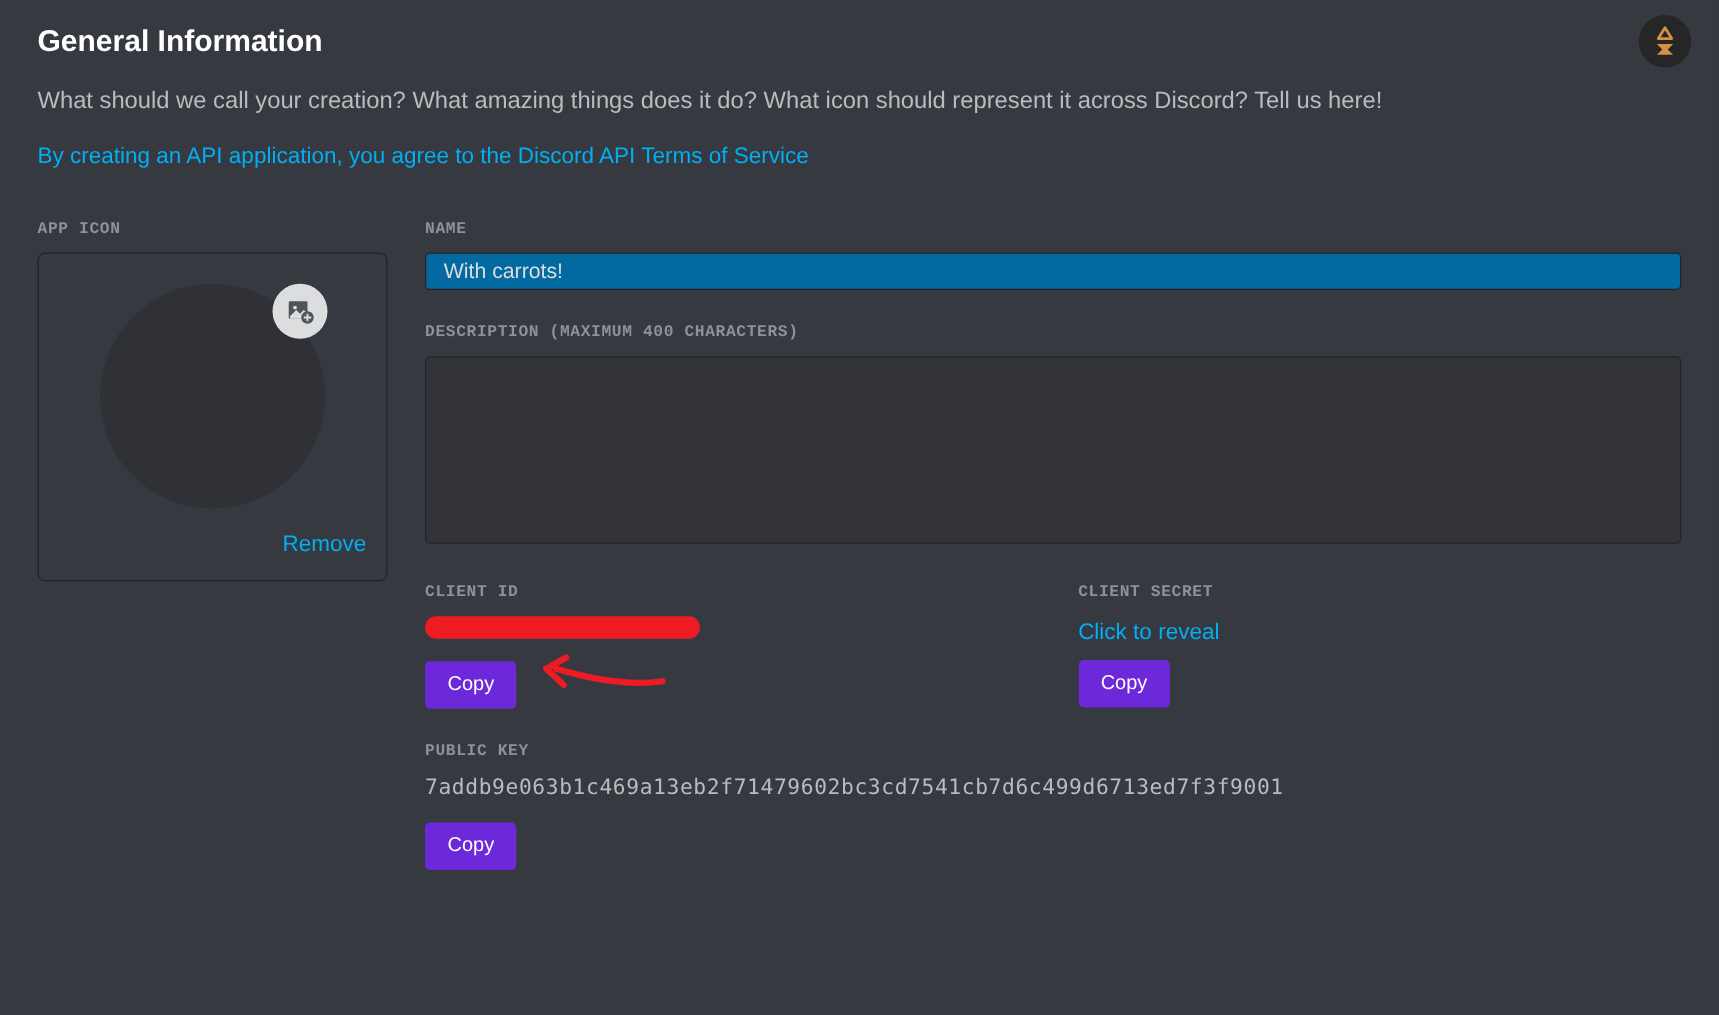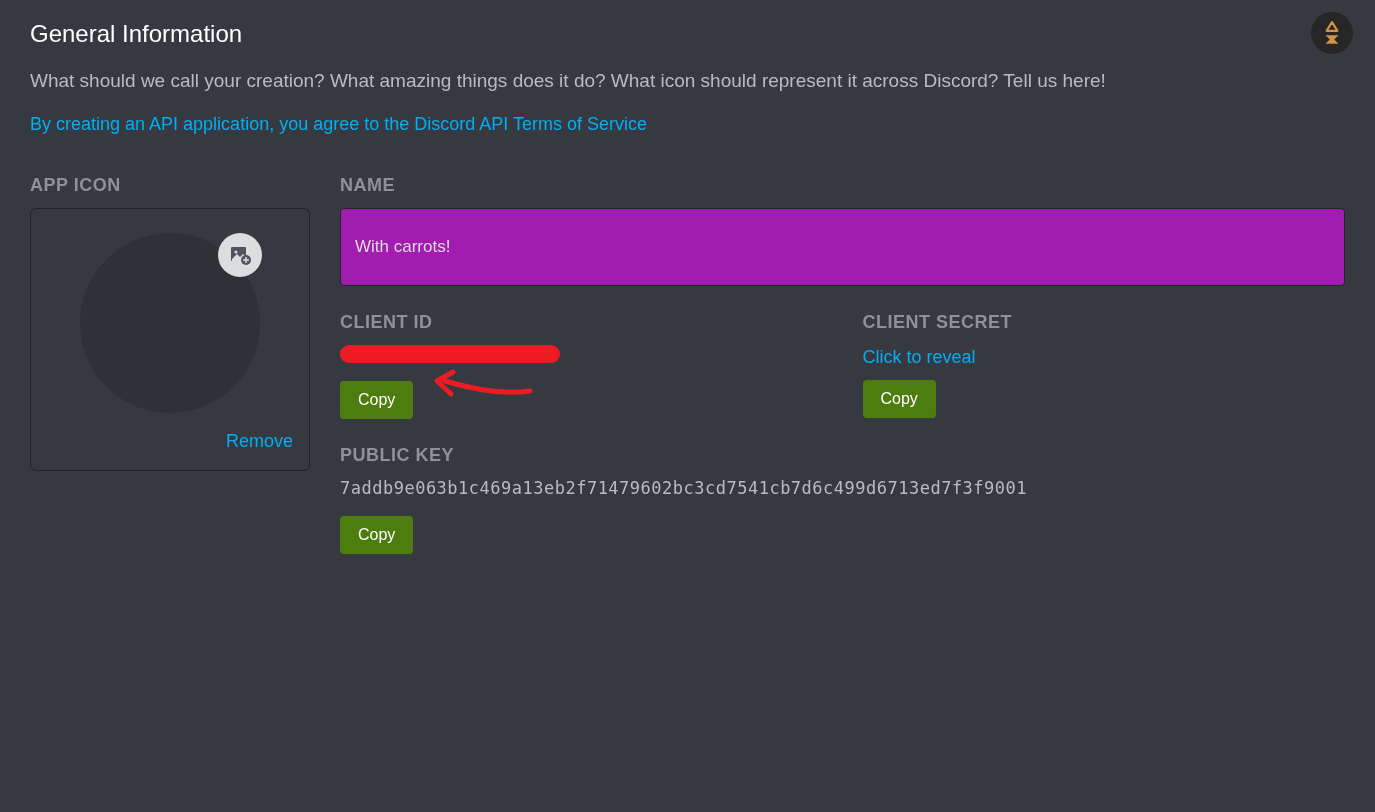--- a/index.html
+++ b/index.html
@@ -12,21 +12,21 @@
       color: #dcddde;
       font-family: -apple-system, BlinkMacSystemFont, "Segoe UI", Helvetica, Arial, sans-serif;
       width: 1375px;
       height: 812px;
       padding: 20px 30px;
       position: relative;
     }
     .page-title {
       color: #ffffff;
       font-size: 24px;
-      font-weight: 400;
+      font-weight: 700;
       margin-bottom: 18px;
     }
     .page-subtitle {
       color: #b9bbbe;
       font-size: 19px;
       line-height: 1.6;
       margin-bottom: 18px;
       max-width: 1280px;
     }
     .tos-link {
@@ -42,25 +42,26 @@
     }
     .left-col {
       width: 280px;
       flex-shrink: 0;
     }
     .right-col {
       flex: 1;
     }
     .field-label {
       color: #8e9297;
-      font-size: 18px;
+      font-size: 13px;
       font-weight: 700;
       letter-spacing: 0.5px;
       margin-bottom: 12px;
       text-transform: uppercase;
+      font-family: Liberation Mono, monospace;
     }
     .app-icon-box {
       border: 1px solid #202225;
       border-radius: 6px;
       padding: 24px 16px 18px 16px;
       text-align: right;
     }
     .avatar-wrap {
       position: relative;
       width: 180px;
@@ -91,26 +92,26 @@
       height: 24px;
     }
     .remove-link {
       color: #00aff4;
       font-size: 18px;
       cursor: pointer;
       display: inline-block;
     }
     .text-input {
       width: 100%;
-      background: #a21caf;
+      background: #0369a1;
       border: 1px solid #222428;
       border-radius: 4px;
       color: #dcddde;
       font-size: 17px;
-      padding: 28px 14px;
+      padding: 4px 14px;
       outline: none;
     }
     .textarea {
       width: 100%;
       height: 150px;
       background: #313339;
       border: 1px solid #222428;
       border-radius: 4px;
       color: #dcddde;
       font-size: 17px;
@@ -138,21 +139,21 @@
     }
     .reveal-link {
       color: #00aff4;
       font-size: 18px;
       cursor: pointer;
       display: inline-block;
       margin-top: 2px;
       margin-bottom: 12px;
     }
     .btn {
-      background: #4d7c0f;
+      background: #6d28d9;
       color: #ffffff;
       border: none;
       border-radius: 4px;
       font-size: 16px;
       padding: 10px 18px;
       cursor: pointer;
       font-family: inherit;
     }
     .btn-row {
       display: flex;
@@ -220,20 +221,24 @@
         </div>
       </div>
       <a class="remove-link">Remove</a>
     </div>
   </div>
 
   <div class="right-col">
     <div class="field-label">NAME</div>
     <input class="text-input" type="text" value="With carrots!" style="">
 
+    <div class="section-gap">
+      <div class="field-label">DESCRIPTION (MAXIMUM 400 CHARACTERS)</div>
+      <textarea class="textarea" style=""></textarea>
+    </div>
 
     <div class="two-col section-gap">
       <div style="position:relative;">
         <div class="field-label">CLIENT ID</div>
         <div class="redacted-bar"></div>
         <button class="btn">Copy</button>
         <svg class="copy-arrow" style="left:85px; top:54px;" width="110" height="40">
           <path d="M105 25 Q70 30 20 15" stroke="#ed1c24" stroke-width="5" fill="none" stroke-linecap="round"></path>
           <path d="M12 15 L28 6 M12 15 L26 28" stroke="#ed1c24" stroke-width="5" fill="none" stroke-linecap="round"></path>
         </svg>

